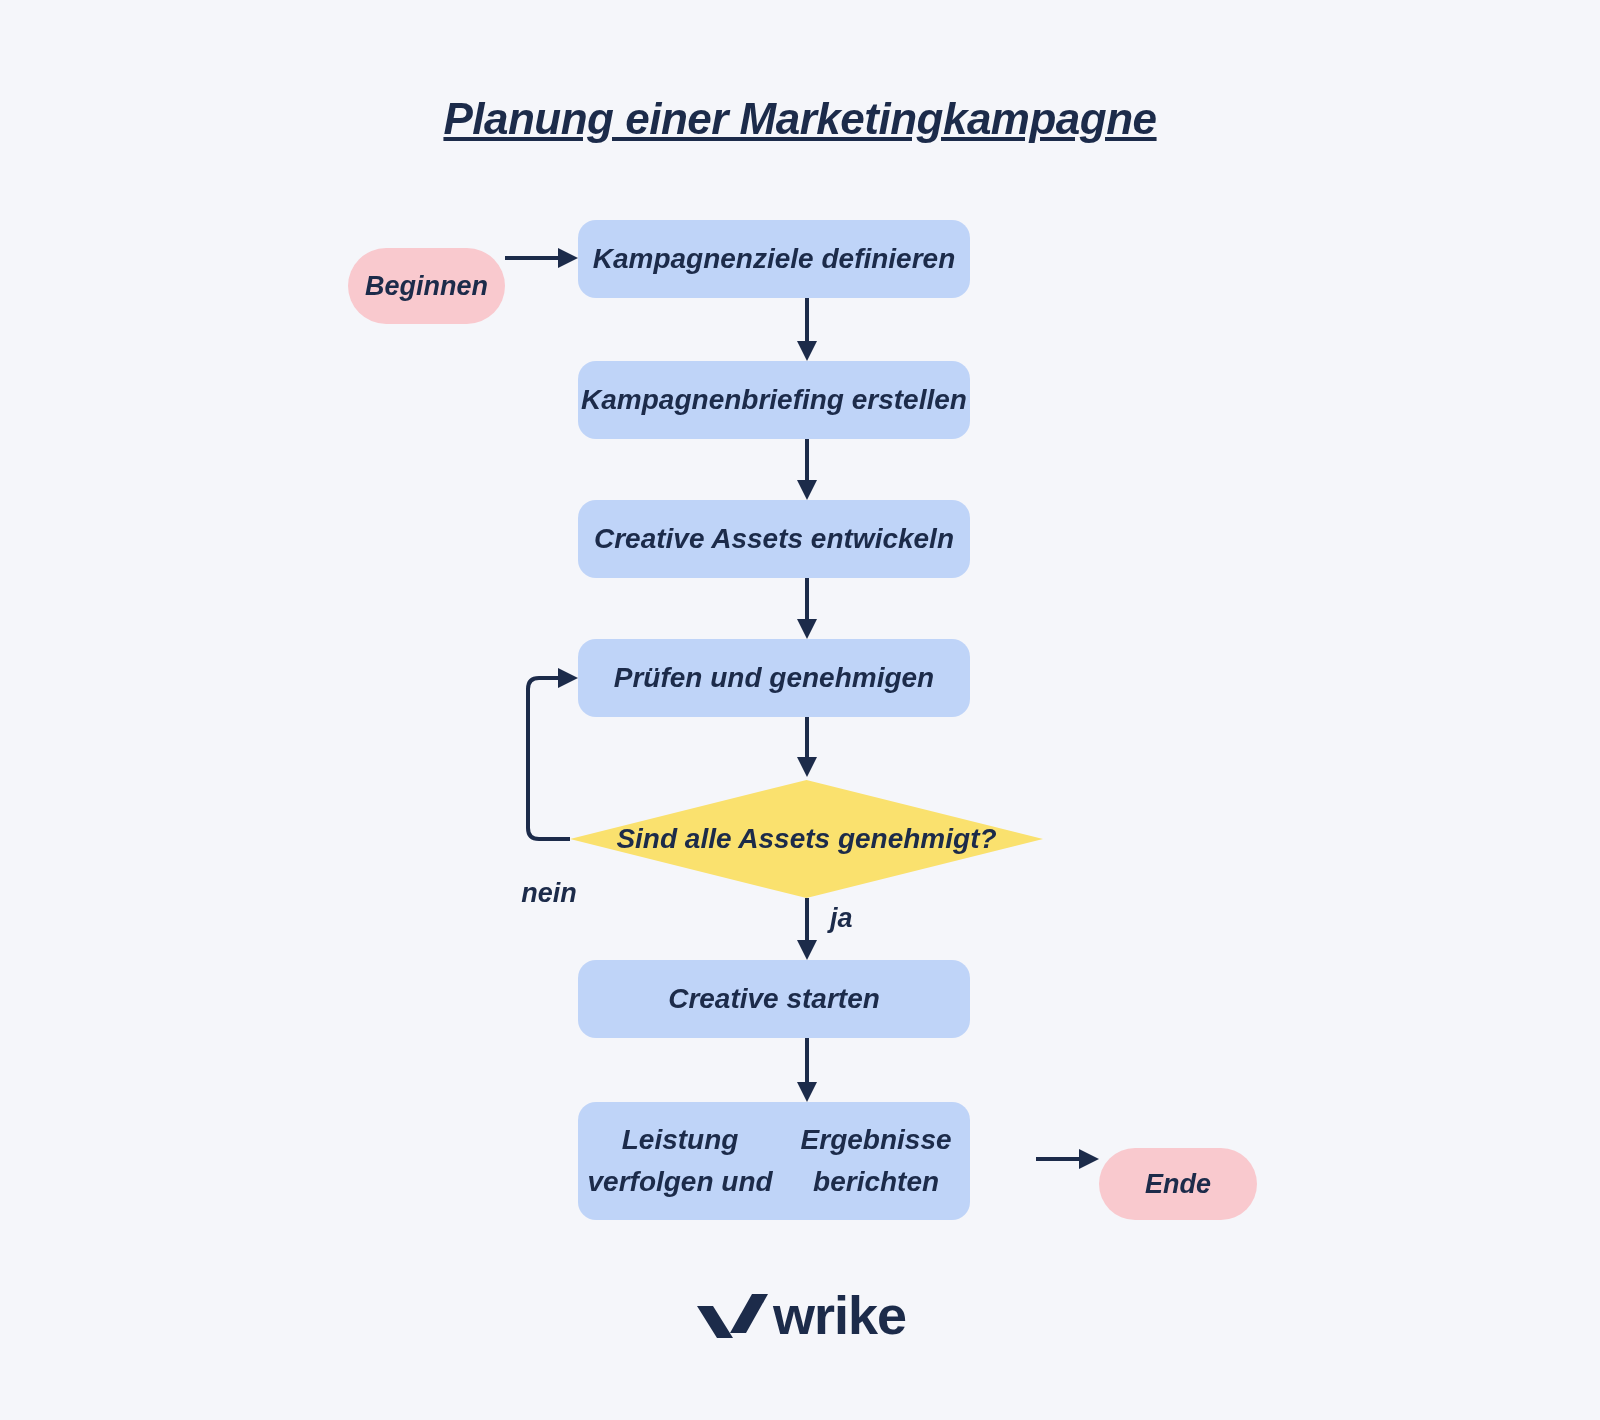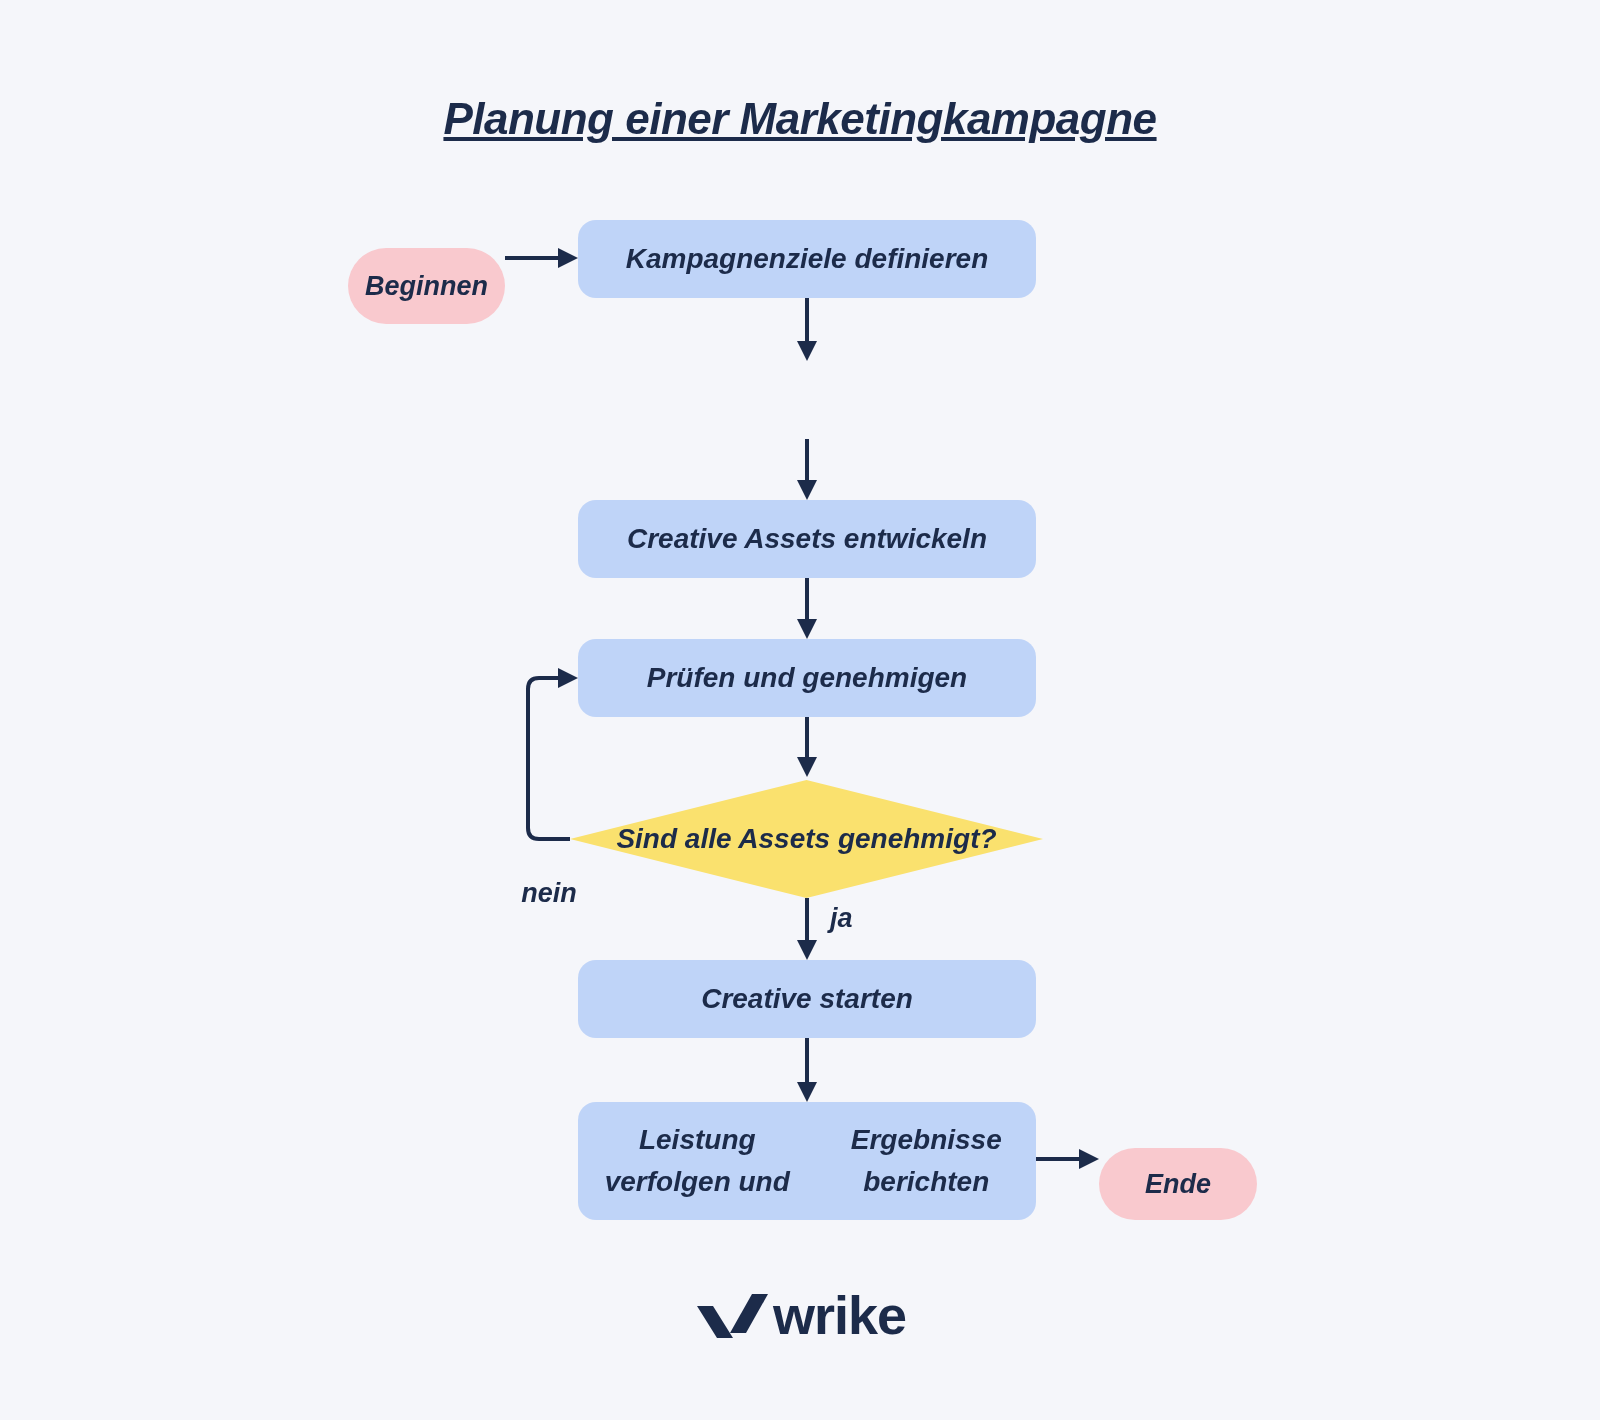--- a/index.html
+++ b/index.html
@@ -36,21 +36,21 @@
     background:var(--c-pink);
     border-radius:40px;
     font-size:27px;
     margin-top:28px;
   }
   .pill-start{left:348px;top:220px;width:157px;height:76px;}
   .pill-end{left:1099px;top:1120px;width:158px;height:72px;}
   .box{
     background:var(--c-blue);
     border-radius:18px;
-    left:578px;width:458px;height:78px;
+    left:578px;width:392px;height:78px;
     font-size:28px;
   }
   .box-1{top:220px;}
   .box-2{top:361px;}
   .box-3{top:500px;}
   .box-4{top:639px;}
   .box-5{top:960px;}
   .box-6{top:1102px;height:118px;flex-direction:row;line-height:1.5;}
   .diamond{
     left:570px;top:780px;width:473px;height:118px;
@@ -104,20 +104,23 @@
   </svg>
 
   <div class="node pill pill-start">
     <span>Beginnen</span>
   </div>
 
   <div class="node box box-1">
     <span>Kampagnenziele definieren</span>
   </div>
 
+  <div class="node box box-2">
+    <span>Kampagnenbriefing erstellen</span>
+  </div>
 
   <div class="node box box-3">
     <span>Creative Assets entwickeln</span>
   </div>
 
   <div class="node box box-4">
     <span>Prüfen und genehmigen</span>
   </div>
 
   <div class="node diamond">

